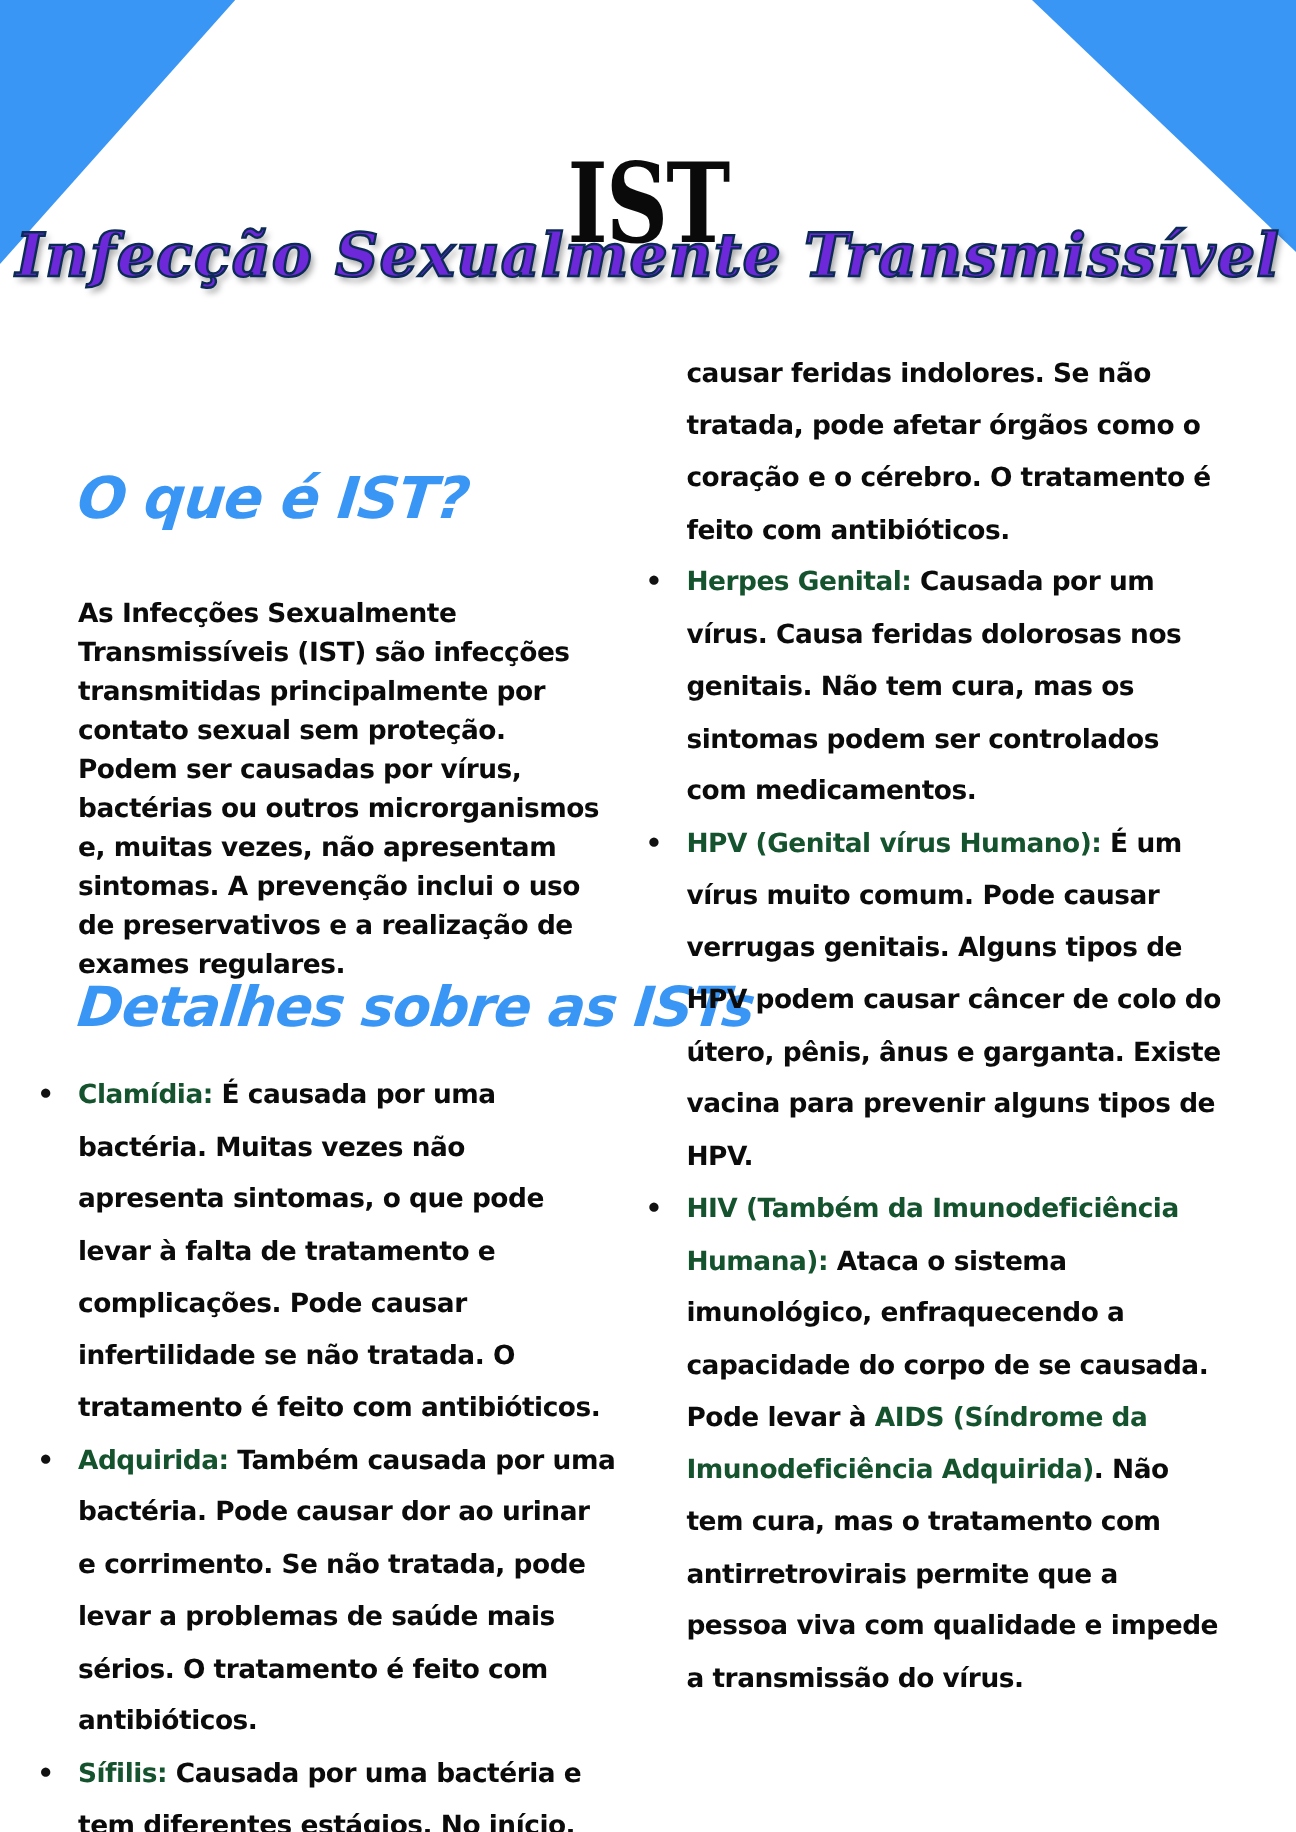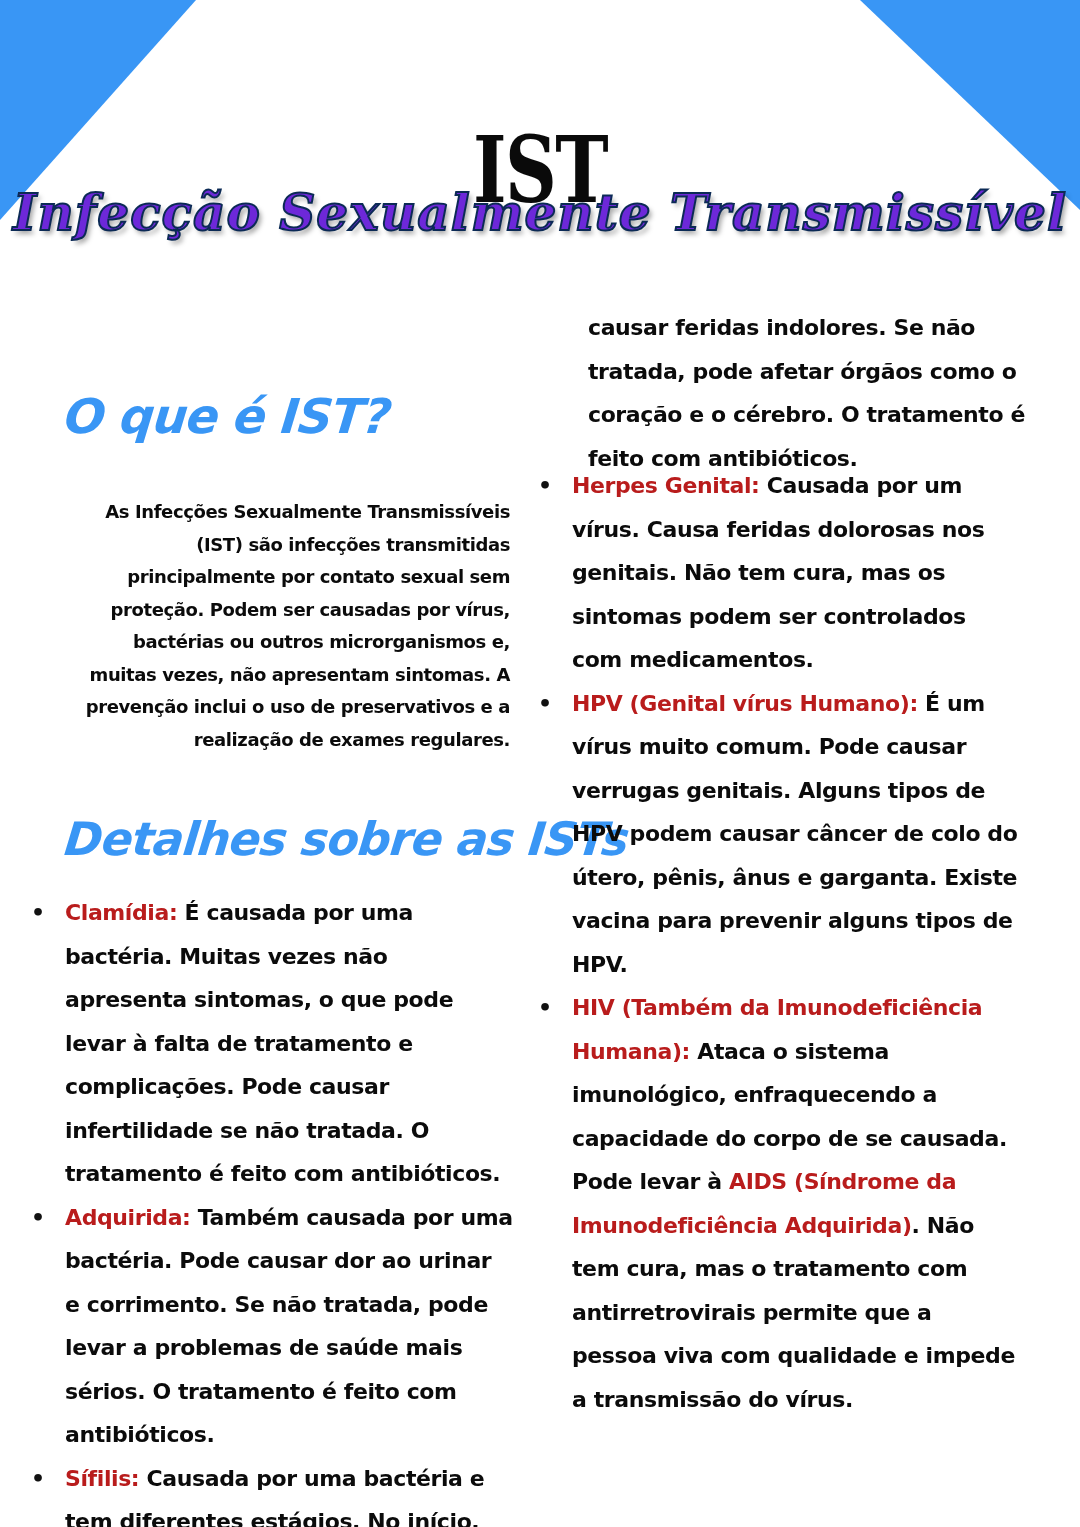--- a/index.html
+++ b/index.html
@@ -34,37 +34,37 @@
     .heading {
       position: absolute; margin: 0; white-space: nowrap;
       font-family: "DejaVu Sans", sans-serif; font-style: italic; font-weight: bold;
       color: #3996f5; letter-spacing: -1px; transform: skewX(-6deg);
     }
     .h-what { top: 388px; left: 0; font-size: 48px; }
     .h-details { top: 812px; left: 0; font-size: 46px; }
 
     .intro {
       position: absolute; top: 496px; left: 0; width: 445px; margin: 0;
-      font-family: "DejaVu Sans", sans-serif; font-size: 18px; line-height: 32.5px;
-      font-weight: bold; letter-spacing: -0.4px; text-align: right;
+      font-family: "DejaVu Sans", sans-serif; font-size: 22px; line-height: 32.5px;
+      font-weight: bold; letter-spacing: -0.4px;
     }
 
     .ist-list { position: absolute; left: 0; margin: 0; padding: 0; list-style: none; }
     .ist-list li {
       position: relative; margin: 0;
       font-family: "DejaVu Sans", sans-serif; font-size: 22px; line-height: 43.5px;
       font-weight: bold; letter-spacing: -0.4px;
     }
     .ist-list li .bullet {
       position: absolute; left: -34px; top: 0; font-size: 22px; color: #111;
     }
-    .term { color: #b91c1c; }
+    .term { color: #14532d; }
     .list-left { top: 891px; width: 448px; }
     .list-right-cont {
-      position: absolute; top: 290px; left: 0; width: 445px; margin: 16px;
+      position: absolute; top: 290px; left: 0; width: 445px; margin: 0;
       font-family: "DejaVu Sans", sans-serif; font-size: 22px; line-height: 43.5px;
       font-weight: bold; letter-spacing: -0.4px;
     }
     .list-right { top: 464px; width: 448px; }
   </style>
 </head>
 <body>
 
 <svg class="corner corner-left" width="200" height="222" viewBox="0 0 200 222">
   <polygon points="0,0 196,0 0,220" fill="#3996F5"></polygon>

